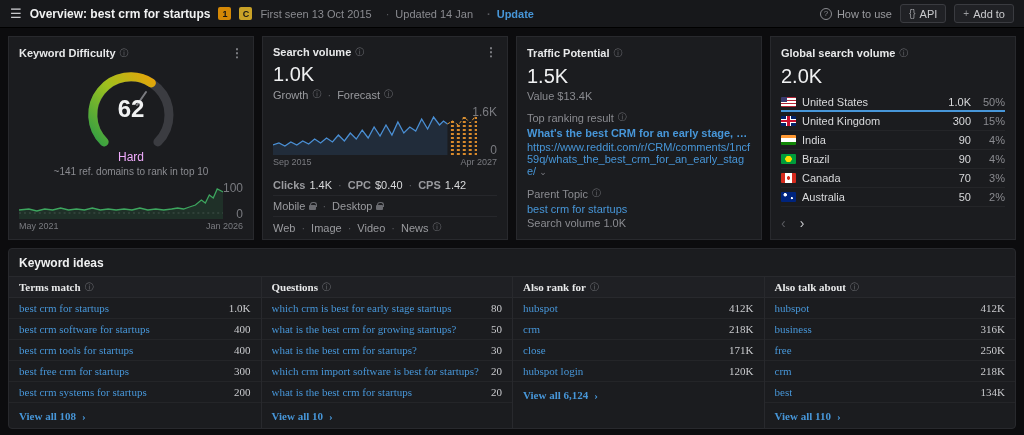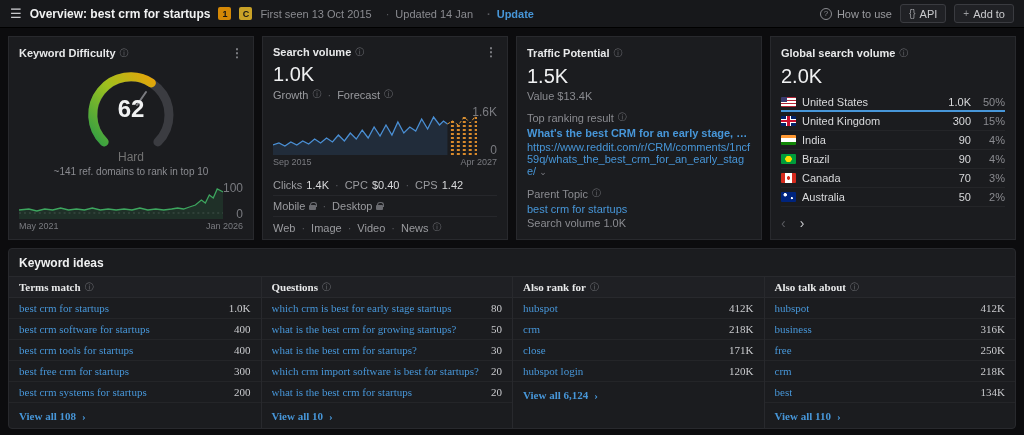--- a/index.html
+++ b/index.html
@@ -41,36 +41,36 @@
   .info { color:#6a6b70; font-size:9px; font-weight:normal; }
   .info::before { content:"ⓘ"; }
   .dots { margin-left:auto; color:#8a8b90; cursor:pointer; font-size:12px; }
   .bigval { color:#f0f1f2; font-size:20px; margin-top:4px; }
 
   
   .gauge { position:relative; height:86px; margin-top:2px; text-align:center; }
   .gauge svg { display:block; margin:0 auto; }
   .score { position:absolute; left:0; right:0; top:32px; text-align:center;
     font-size:24px; font-weight:bold; color:#f0f1f2; }
-  .kd-level { text-align:center; color:#737373; font-size:12px; margin-top:1px; }
+  .kd-level { text-align:center; color:#f0abfc; font-size:12px; margin-top:1px; }
   .kd-sub { text-align:center; color:#8a8b90; font-size:10px; margin-top:2px; }
   .spark { margin-top:auto; position:relative; }
   .spark-row { display:flex; align-items:stretch; }
   .spark-row svg { display:block; }
   .axcol { width:20px; position:relative; font-size:12px; color:#7a7b80; text-align:center; }
   .axcol .top { position:absolute; top:-2px; right:0; }
   .axcol .bot { position:absolute; bottom:-2px; right:0; }
   .xlabels { display:flex; justify-content:space-between; color:#7a7b80; font-size:9px; margin-top:2px; }
 
   
   .growthrow { display:flex; align-items:center; color:#9a9b9f; font-size:11px; margin-top:2px; }
   .clicksbar { display:flex; height:5px; border-radius:3px; overflow:hidden; margin:6px 0 4px; }
   .clicksbar span { display:block; height:100%; }
   .metrics { display:flex; align-items:center; font-size:11px; padding:2px 0 4px; }
-  .mlabel { color:#9a9b9f; margin-right:4px; }
+  .mlabel { color:#9a9b9f; margin-right:4px;font-weight:bold; }
   .mval { color:#d8d9db; }
   .devrow, .typerow { display:flex; align-items:center; border-top:1px solid #26272b;
     padding:4px 0; color:#9a9b9f; }
   .lock { display:inline-block; width:7px; height:5px; background:#6a6b70; border-radius:1px;
     position:relative; margin-left:4px; top:1px; }
   .lock::before { content:""; position:absolute; width:5px; height:4px; left:1px; top:-3px;
     border:1px solid #6a6b70; border-bottom:none; border-radius:3px 3px 0 0; }
 
   
   .sublabel { color:#8a8b90; margin-top:2px; }

